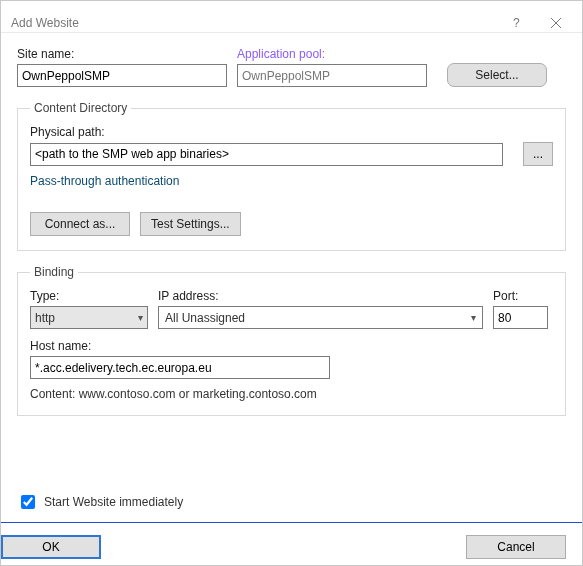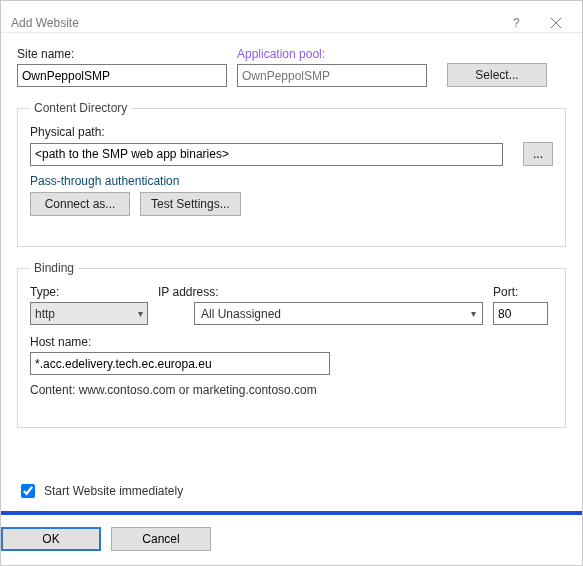--- a/index.html
+++ b/index.html
@@ -11,36 +11,36 @@
   .titlebar .btn svg { pointer-events:none; }
   .content { padding:14px 16px 0 16px; flex:1; overflow:hidden; }
   .row { display:flex; gap:10px; }
   .col { flex:1; display:flex; flex-direction:column; }
   .label { color:#222; margin-bottom:3px; }
   .label.dimmed { color:#8b5cf6; }
   input[type=text] { height:23px; border:1px solid #7a7a7a; padding:0 4px; background:#fff; }
   input[type=text][readonly] { background:#fff; border-color:#7a7a7a; }
   input[type=text].appool { color:#777; }
   .selectbtn, .btn-std { height:24px; min-width:100px; background:#e1e1e1; border:1px solid #adadad; color:#222; padding:0 10px; cursor:default; }
-  .selectbtn { align-self:flex-end; }
-  fieldset { border:1px solid #d9d9d9; margin:14px 0 0 0; padding:10px 12px 30px 12px; }
+  .selectbtn { align-self:flex-end;border-radius:7px; }
+  fieldset { border:1px solid #d9d9d9; margin:14px 0 0 0; padding:10px 12px 14px 12px; }
   legend { color:#444; padding:0 4px; font-size:12px; }
   .phys-row { display:flex; gap:8px; align-items:center; }
   .phys-row input { flex:1; }
   .browse { width:30px; height:24px; background:#e1e1e1; border:1px solid #adadad; }
   .auth { margin-top:8px; color:#0c4a6e; }
-  .btnrow { display:flex; gap:10px; margin-top:4px; }
+  .btnrow { display:flex; gap:10px; margin-top:24px; }
   .type-select { display:flex; align-items:center; height:23px; border:1px solid #7a7a7a; background:#e6e6e6; padding:0 4px; justify-content:space-between; min-width:110px; }
-  .ip-select { display:flex; align-items:center; height:23px; border:1px solid #7a7a7a; background:#fff; padding:0 6px; justify-content:space-between; flex:1;margin-left:36px; }
+  .ip-select { display:flex; align-items:center; height:23px; border:1px solid #7a7a7a; background:#fff; padding:0 6px; justify-content:space-between; flex:1; }
   .chev { font-size:10px; color:#555; }
   .port-input { width:55px; }
   .hostname { width:300px; }
   .example { margin-top:8px; color:#333; }
   .start-row { padding:10px 16px; display:flex; align-items:center; gap:6px; }
-  .footer { display:flex; justify-content:flex-start; gap:10px; padding:12px 16px 14px 0; border-top:4px solid #1d4ed8; }
+  .footer { display:flex; justify-content:space-between; gap:10px; padding:12px 16px 6px 0; border-top:1px solid #1d4ed8; }
   .ok-btn { height:24px; width:100px; background:#e1e1e1; border:2px solid #2e75d4; }
   .cancel-btn { height:24px; width:100px; background:#e1e1e1; border:1px solid #adadad; }
   input[type=checkbox] { width:14px; height:14px; }
 </style>
 </head>
 <body>
 
 <div class="window">
   <div class="titlebar">
     <div class="title">Add Website</div>

